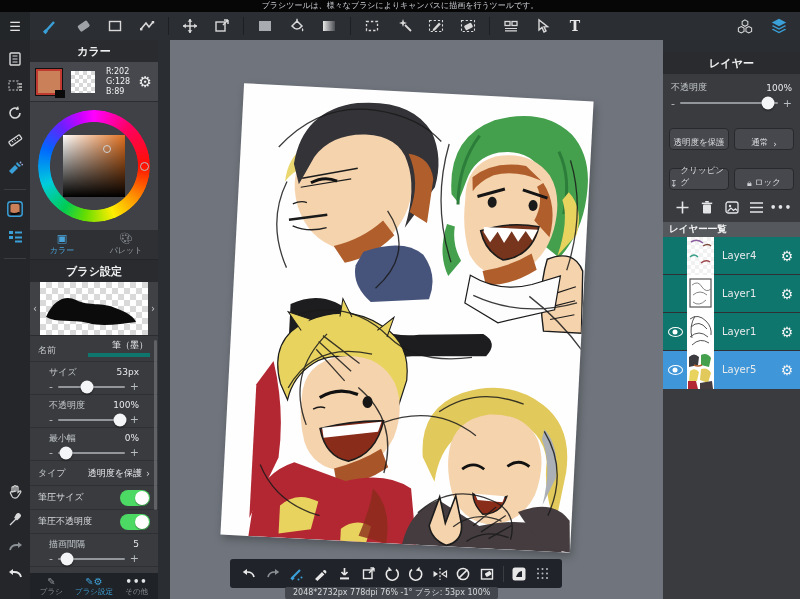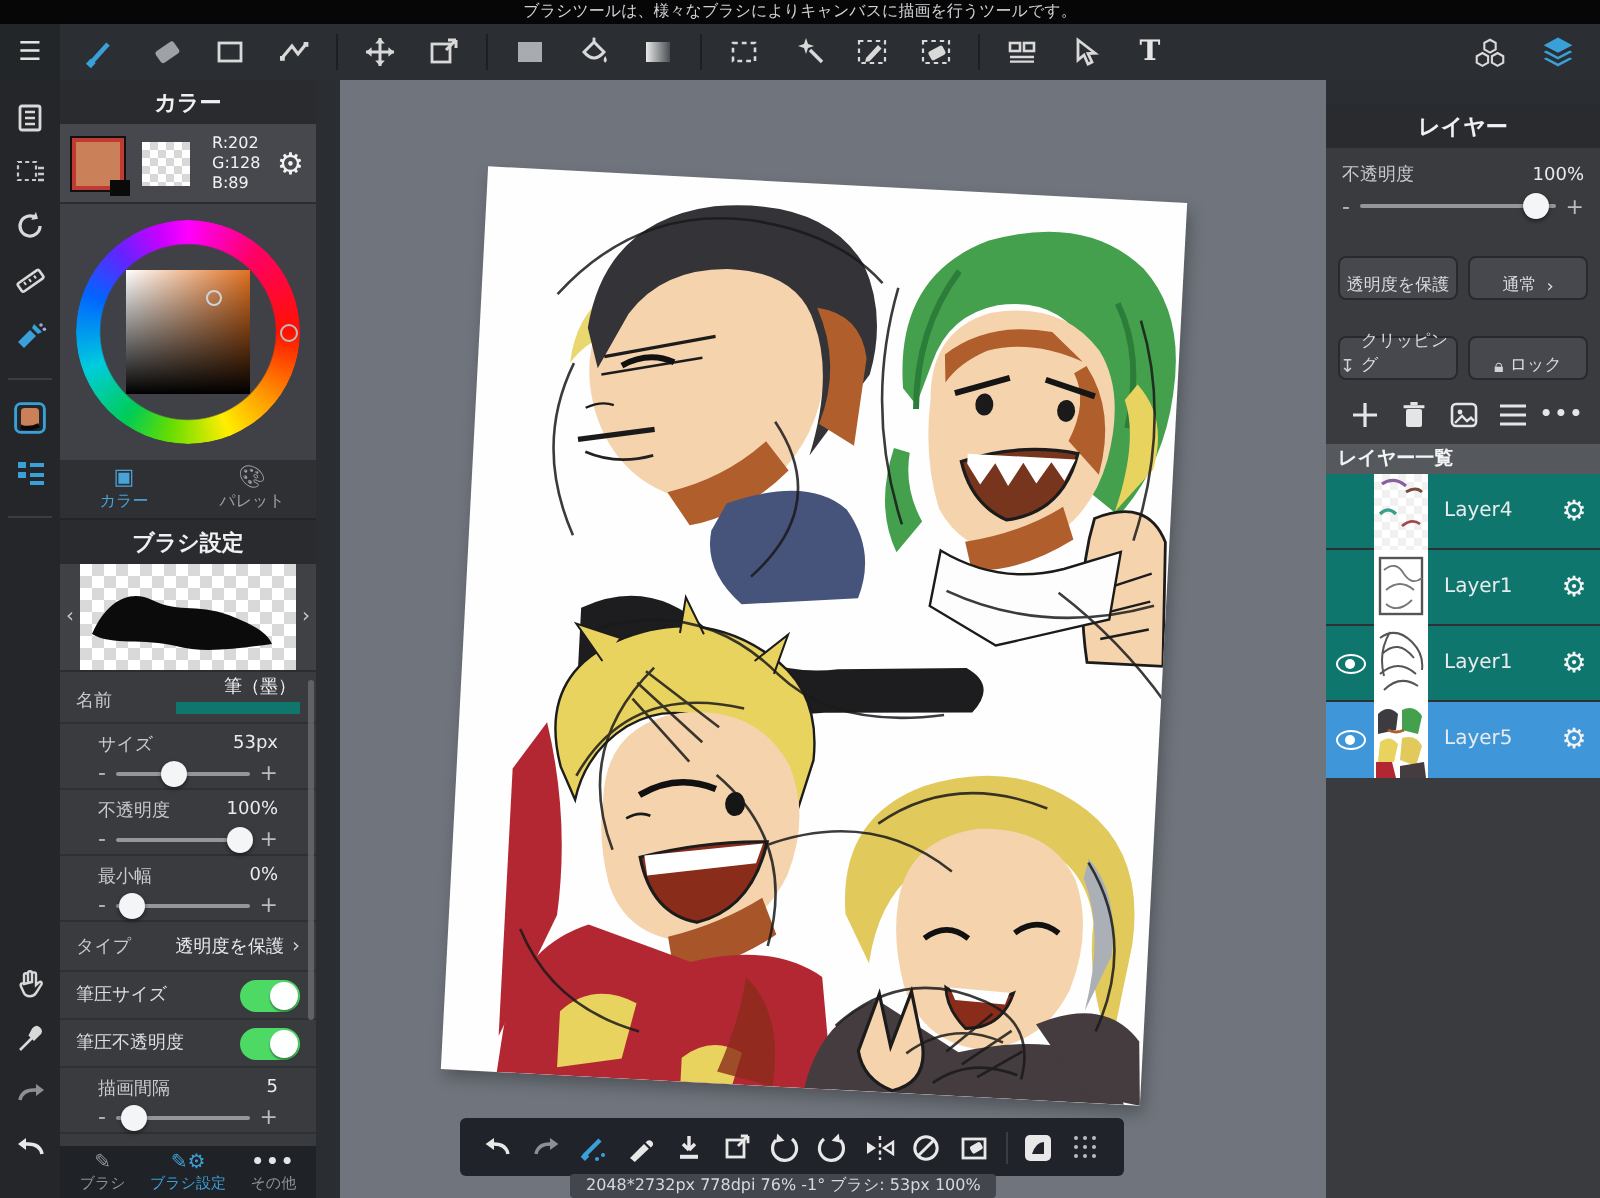--- a/index.html
+++ b/index.html
@@ -70,21 +70,21 @@
   .prow { padding:0 19px; border-bottom:1px solid #2e3033; }
   .lrow { display:flex; justify-content:space-between; align-items:center; height:17px; padding-top:3px;
     color:#c6cacd; font-size:9px; }
   .lrow .val { color:#e8eaec; }
   .srow { display:flex; align-items:center; height:15px; gap:5px; color:#b9bdc1; font-size:11px; }
   .track { position:relative; flex:1; height:2px; background:#93979c; border-radius:1px; }
   .knob { position:absolute; top:50%; width:13px; height:13px; background:#f4f5f6; border-radius:50%;
     transform:translate(-50%,-50%); box-shadow:0 1px 2px rgba(0,0,0,.5); }
   .namerow { height:26px; display:flex; align-items:flex-end; justify-content:space-between; padding:0 8px 4px;
     border-bottom:1px solid #2e3033; color:#c6cacd; font-size:9px; }
-  .namerow .nv { color:#f0f1f2; border-bottom:6px solid #0f766e; padding:0 2px 1px 24px; }
+  .namerow .nv { color:#f0f1f2; border-bottom:4px solid #0f766e; padding:0 2px 1px 24px; }
   .typerow { height:25px; display:flex; align-items:center; padding:0 8px; gap:4px;
     border-bottom:1px solid #2e3033; color:#c6cacd; font-size:9px; }
   .typerow .tv { margin-left:auto; color:#e9eaec; }
   .typerow .ar { color:#cfd2d5; font-size:10px; }
   .togrow { height:24px; display:flex; align-items:center; justify-content:space-between; padding:0 8px;
     border-bottom:1px solid #2e3033; color:#dcdee0; font-size:9px; }
   .toggle { width:30px; height:16px; border-radius:8px; background:#4cd964; position:relative; }
   .toggle .tk { position:absolute; right:1px; top:1px; width:14px; height:14px; border-radius:50%; background:#fff;
     box-shadow:0 1px 1px rgba(0,0,0,.4); }
   .scrollbar { position:absolute; right:1px; top:300px; width:3px; height:170px; background:#707378; border-radius:2px; opacity:.7; }

